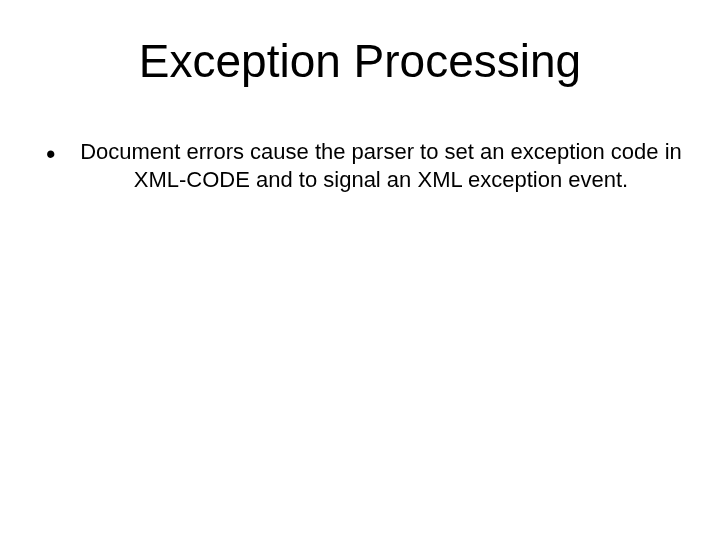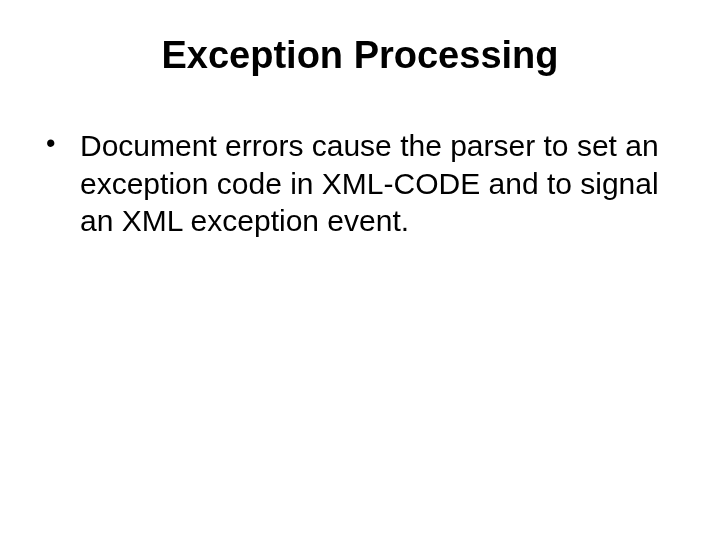--- a/index.html
+++ b/index.html
@@ -10,35 +10,36 @@
     body {
       width: 720px;
       height: 540px;
       background: #ffffff;
       font-family: Arial, Helvetica, sans-serif;
       color: #000000;
       padding: 30px 38px;
     }
     .title {
       text-align: center;
-      font-size: 38px;
-      font-weight: bold;
+      font-size: 46px;
+      font-weight: normal;
       margin-top: 4px;
       margin-bottom: 50px;
     }
     .bullet-list {
       list-style: none;
       padding-left: 0;
     }
     .bullet-item {
-      font-size: 30px;
+      font-size: 22px;
       line-height: 1.25;
       margin-bottom: 2px;
       padding-left: 42px;
       position: relative;
+      text-align: center;
     }
     .bullet-item::before {
       content: "•";
       position: absolute;
       left: 8px;
       top: 0;
       font-size: 27px;
     }
   </style>
 </head>

